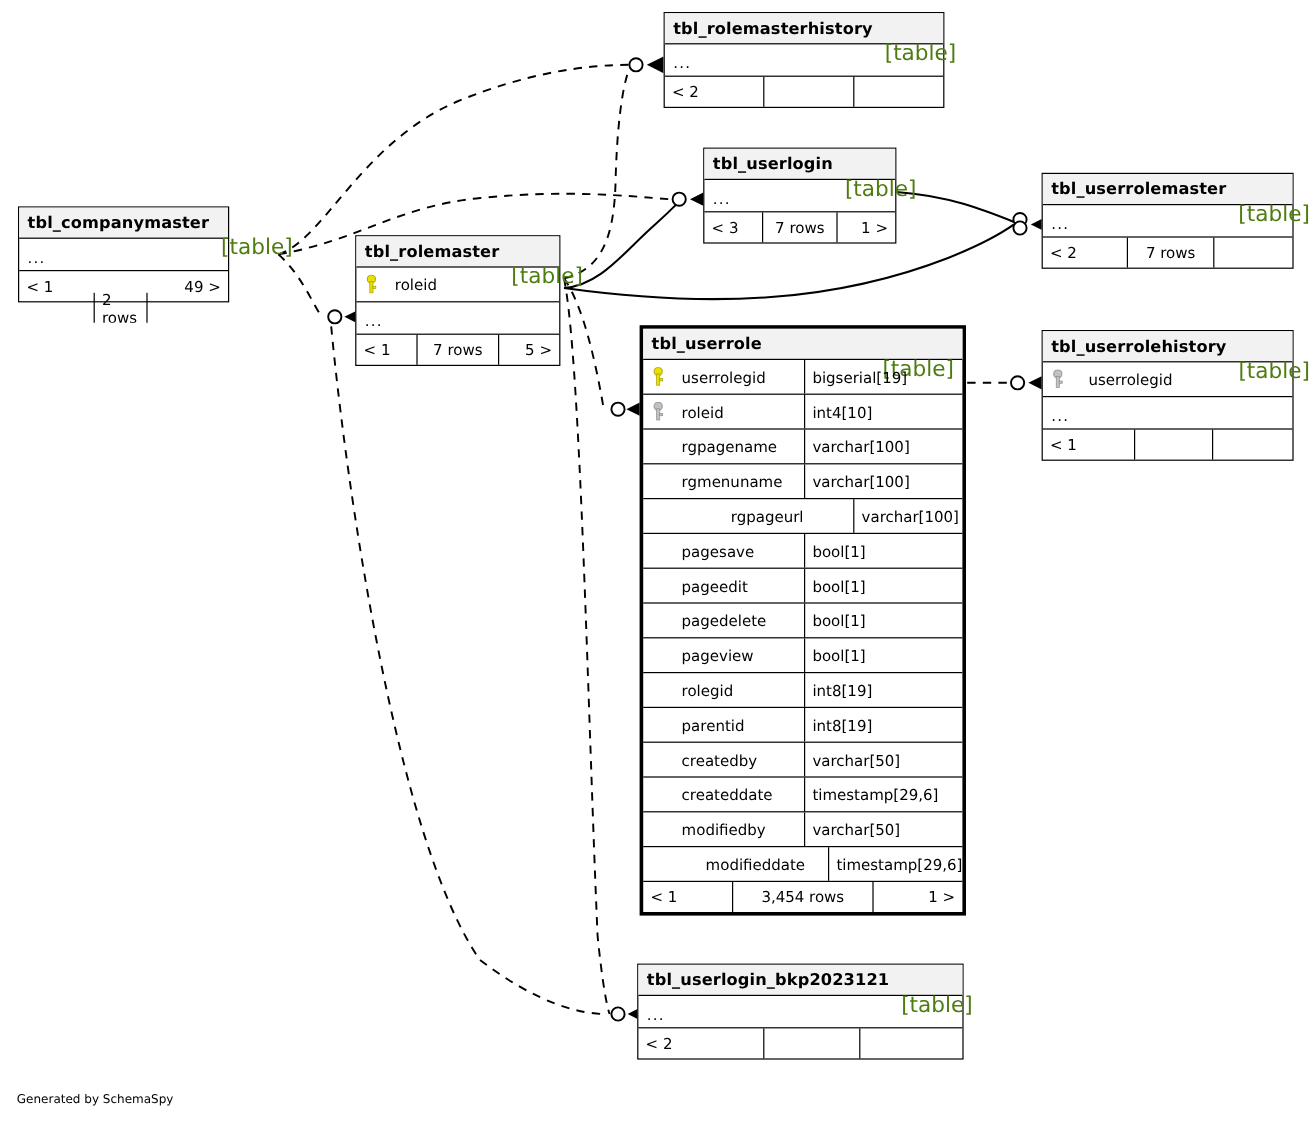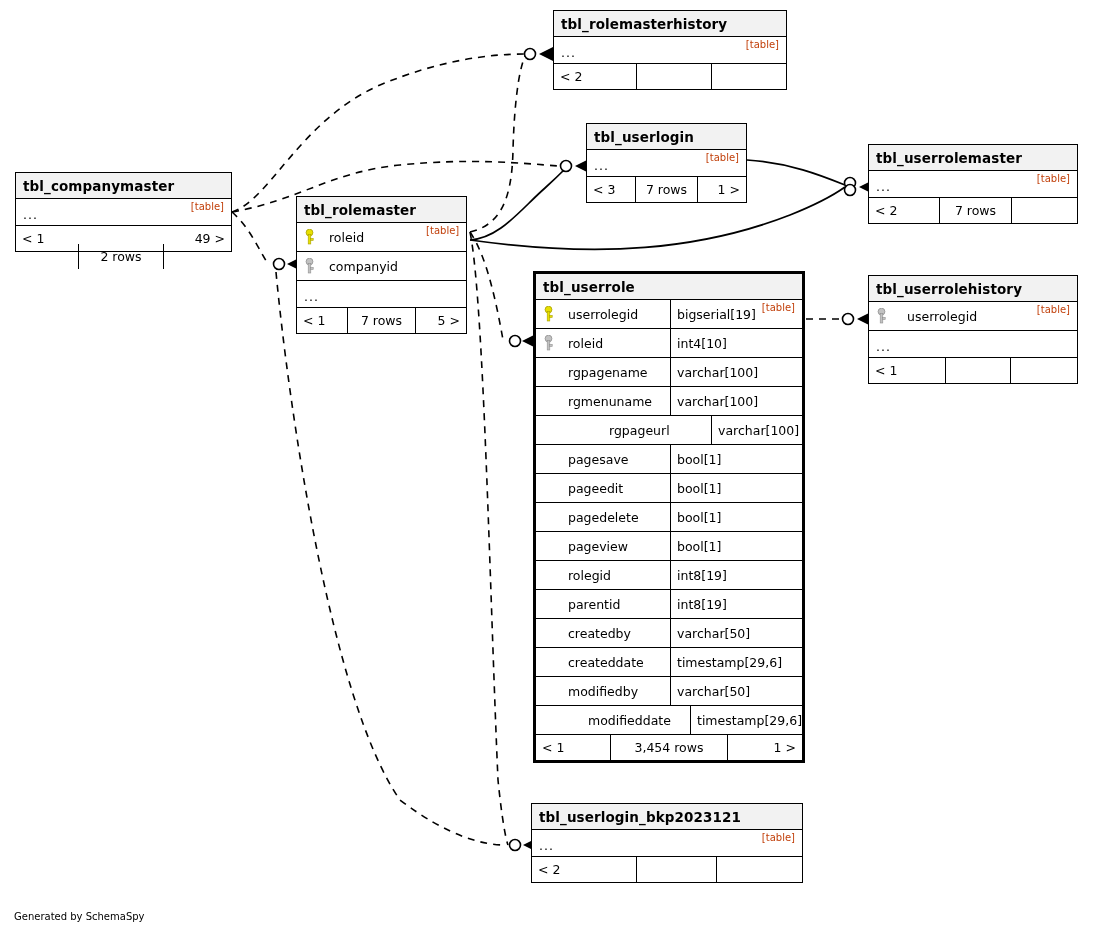--- a/index.html
+++ b/index.html
@@ -47,23 +47,23 @@
     padding: 0 7px;
     height: 26px;
     white-space: nowrap;
   }
   .tbl-name {
     font-weight: bold;
     font-size: 13.5px;
     letter-spacing: 0.1px;
   }
   .tbl-tag {
-    font-size: 10px;
+    font-size: 18px;
     font-weight: normal;
-    color: #c2410c;
+    color: #4d7c0f;
     padding-left: 10px;
     margin-top: 41px;
   }
   .tbl-rows {
     box-sizing: border-box;
   }
   .col-row {
     box-sizing: border-box;
     display: flex;
     align-items: center;
@@ -247,21 +247,21 @@
     <div class="tbl-rows">
       <div class="ellipsis-row">...</div>
       <div class="footer-row">
         <div class="footer-cell c-left" style="flex:0 0 70px;">&lt; 2</div>
         <div class="footer-cell c-mid" style="flex:1 1 auto;">7 rows</div>
         <div class="footer-cell c-right" style="flex:0 0 65px;"></div>
       </div>
     </div>
   </div>
 
-  <div class="table-node" style="left:15px; top:172px; width:217px;">
+  <div class="table-node" style="left:15px; top:172px; width:176px;">
     <div class="tbl-header">
       <span class="tbl-name">tbl_companymaster</span>
       <span class="tbl-tag">[table]</span>
     </div>
     <div class="tbl-rows">
       <div class="ellipsis-row">...</div>
       <div class="footer-row">
         <div class="footer-cell c-left" style="flex:0 0 62px;">&lt; 1</div>
         <div class="footer-cell c-mid" style="flex:1 1 auto;margin-top:36px;">2 rows</div>
         <div class="footer-cell c-right" style="flex:0 0 67px;">49 &gt;</div>
@@ -278,30 +278,20 @@
       <div class="col-row no-type">
         <span class="key-slot">
           <svg width="9" height="16" viewBox="0 0 9 16" xmlns="http://www.w3.org/2000/svg">
             <circle cx="4.5" cy="3.6" r="3.4" fill="#e8e000" stroke="#a8a000" stroke-width="0.8"></circle>
             <rect x="3.2" y="5.6" width="2.6" height="9.4" fill="#e8e000" stroke="#a8a000" stroke-width="0.6"></rect>
             <rect x="5.6" y="9.5" width="2.6" height="1.9" fill="#e8e000" stroke="#a8a000" stroke-width="0.6"></rect>
           </svg>
         </span>
         <span class="col-name">roleid</span>
       </div>
-      <div class="col-row no-type">
-        <span class="key-slot">
-          <svg width="9" height="16" viewBox="0 0 9 16" xmlns="http://www.w3.org/2000/svg">
-            <circle cx="4.5" cy="3.6" r="3.4" fill="#c2c2c2" stroke="#8f8f8f" stroke-width="0.8"></circle>
-            <rect x="3.2" y="5.6" width="2.6" height="9.4" fill="#c2c2c2" stroke="#8f8f8f" stroke-width="0.6"></rect>
-            <rect x="5.6" y="9.5" width="2.6" height="1.9" fill="#c2c2c2" stroke="#8f8f8f" stroke-width="0.6"></rect>
-          </svg>
-        </span>
-        <span class="col-name">companyid</span>
-      </div>
       <div class="ellipsis-row">...</div>
       <div class="footer-row">
         <div class="footer-cell c-left" style="flex:0 0 50px;">&lt; 1</div>
         <div class="footer-cell c-mid" style="flex:1 1 auto;">7 rows</div>
         <div class="footer-cell c-right" style="flex:0 0 50px;">5 &gt;</div>
       </div>
     </div>
   </div>
 
   <div class="table-node focus" style="left:533px; top:271px; width:272px;">

